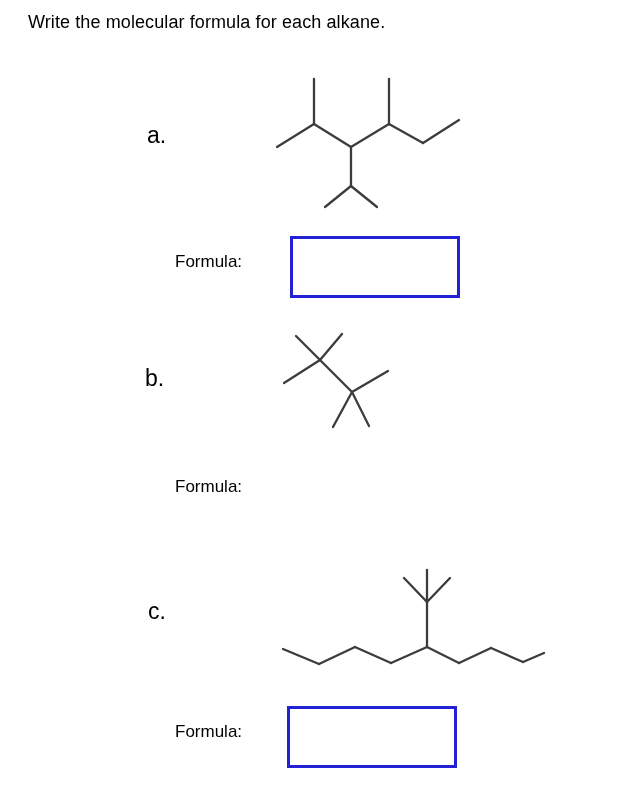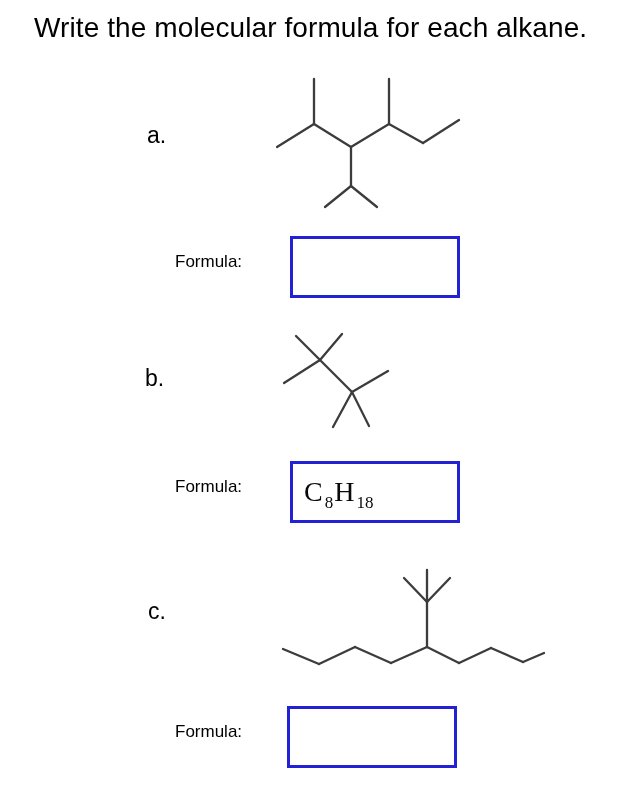--- a/index.html
+++ b/index.html
@@ -1,21 +1,21 @@
 <!DOCTYPE html>
 <html style="--input-border: #2222d4;"><head>
 <meta charset="utf-8">
 <style>
   * { margin:0; padding:0; box-sizing:border-box; }
   html,body { background:#ffffff; }
   .page {
     position:relative; width:625px; height:800px; background:#ffffff;
     font-family:"Liberation Sans", sans-serif; color:#000; overflow:hidden;
   }
-  .title { position:absolute; left:34px; top:12px; font-size:28px; letter-spacing:0.1px; }
+  .title { position:absolute; left:28px; top:12px; font-size:18px; letter-spacing:0.1px; }
   .part-label { position:absolute; font-size:23px; }
   .label-a { left:147px; top:122px; }
   .label-b { left:145px; top:365px; }
   .label-c { left:148px; top:598px; }
   .formula-label { position:absolute; font-size:17px; }
   .flabel-a { left:175px; top:252px; }
   .flabel-b { left:175px; top:477px; }
   .flabel-c { left:175px; top:722px; }
   .answer-box {
     position:absolute; width:170px; height:62px; background:#fff;
@@ -61,23 +61,20 @@
   <svg class="structure svg-b" viewBox="0 0 120 105">
       <line x1="21" y1="8" x2="45" y2="32" stroke="#3c3c3c" stroke-width="2.3" stroke-linecap="round"></line>
       <line x1="67" y1="6" x2="45" y2="32" stroke="#3c3c3c" stroke-width="2.3" stroke-linecap="round"></line>
       <line x1="9" y1="55" x2="45" y2="32" stroke="#3c3c3c" stroke-width="2.3" stroke-linecap="round"></line>
       <line x1="45" y1="32" x2="77" y2="64" stroke="#3c3c3c" stroke-width="2.3" stroke-linecap="round"></line>
       <line x1="77" y1="64" x2="113" y2="43" stroke="#3c3c3c" stroke-width="2.3" stroke-linecap="round"></line>
       <line x1="77" y1="64" x2="58" y2="99" stroke="#3c3c3c" stroke-width="2.3" stroke-linecap="round"></line>
       <line x1="77" y1="64" x2="94" y2="98" stroke="#3c3c3c" stroke-width="2.3" stroke-linecap="round"></line>
     </svg>
   <div class="formula-label flabel-b">Formula:</div>
-  <div class="answer-box box-b">
-    <span class="chem"><span>C</span><sub>8</sub><span>H</span><sub>18</sub></span>
-  </div>
 
   <div class="part-label label-c">c.</div>
   <svg class="structure svg-c" viewBox="0 0 270 115">
       <line x1="5" y1="89" x2="41" y2="104" stroke="#3c3c3c" stroke-width="2.3" stroke-linecap="round"></line>
       <line x1="41" y1="104" x2="77" y2="87" stroke="#3c3c3c" stroke-width="2.3" stroke-linecap="round"></line>
       <line x1="77" y1="87" x2="113" y2="103" stroke="#3c3c3c" stroke-width="2.3" stroke-linecap="round"></line>
       <line x1="113" y1="103" x2="149" y2="87" stroke="#3c3c3c" stroke-width="2.3" stroke-linecap="round"></line>
       <line x1="149" y1="87" x2="181" y2="103" stroke="#3c3c3c" stroke-width="2.3" stroke-linecap="round"></line>
       <line x1="181" y1="103" x2="213" y2="88" stroke="#3c3c3c" stroke-width="2.3" stroke-linecap="round"></line>
       <line x1="213" y1="88" x2="245" y2="102" stroke="#3c3c3c" stroke-width="2.3" stroke-linecap="round"></line>

